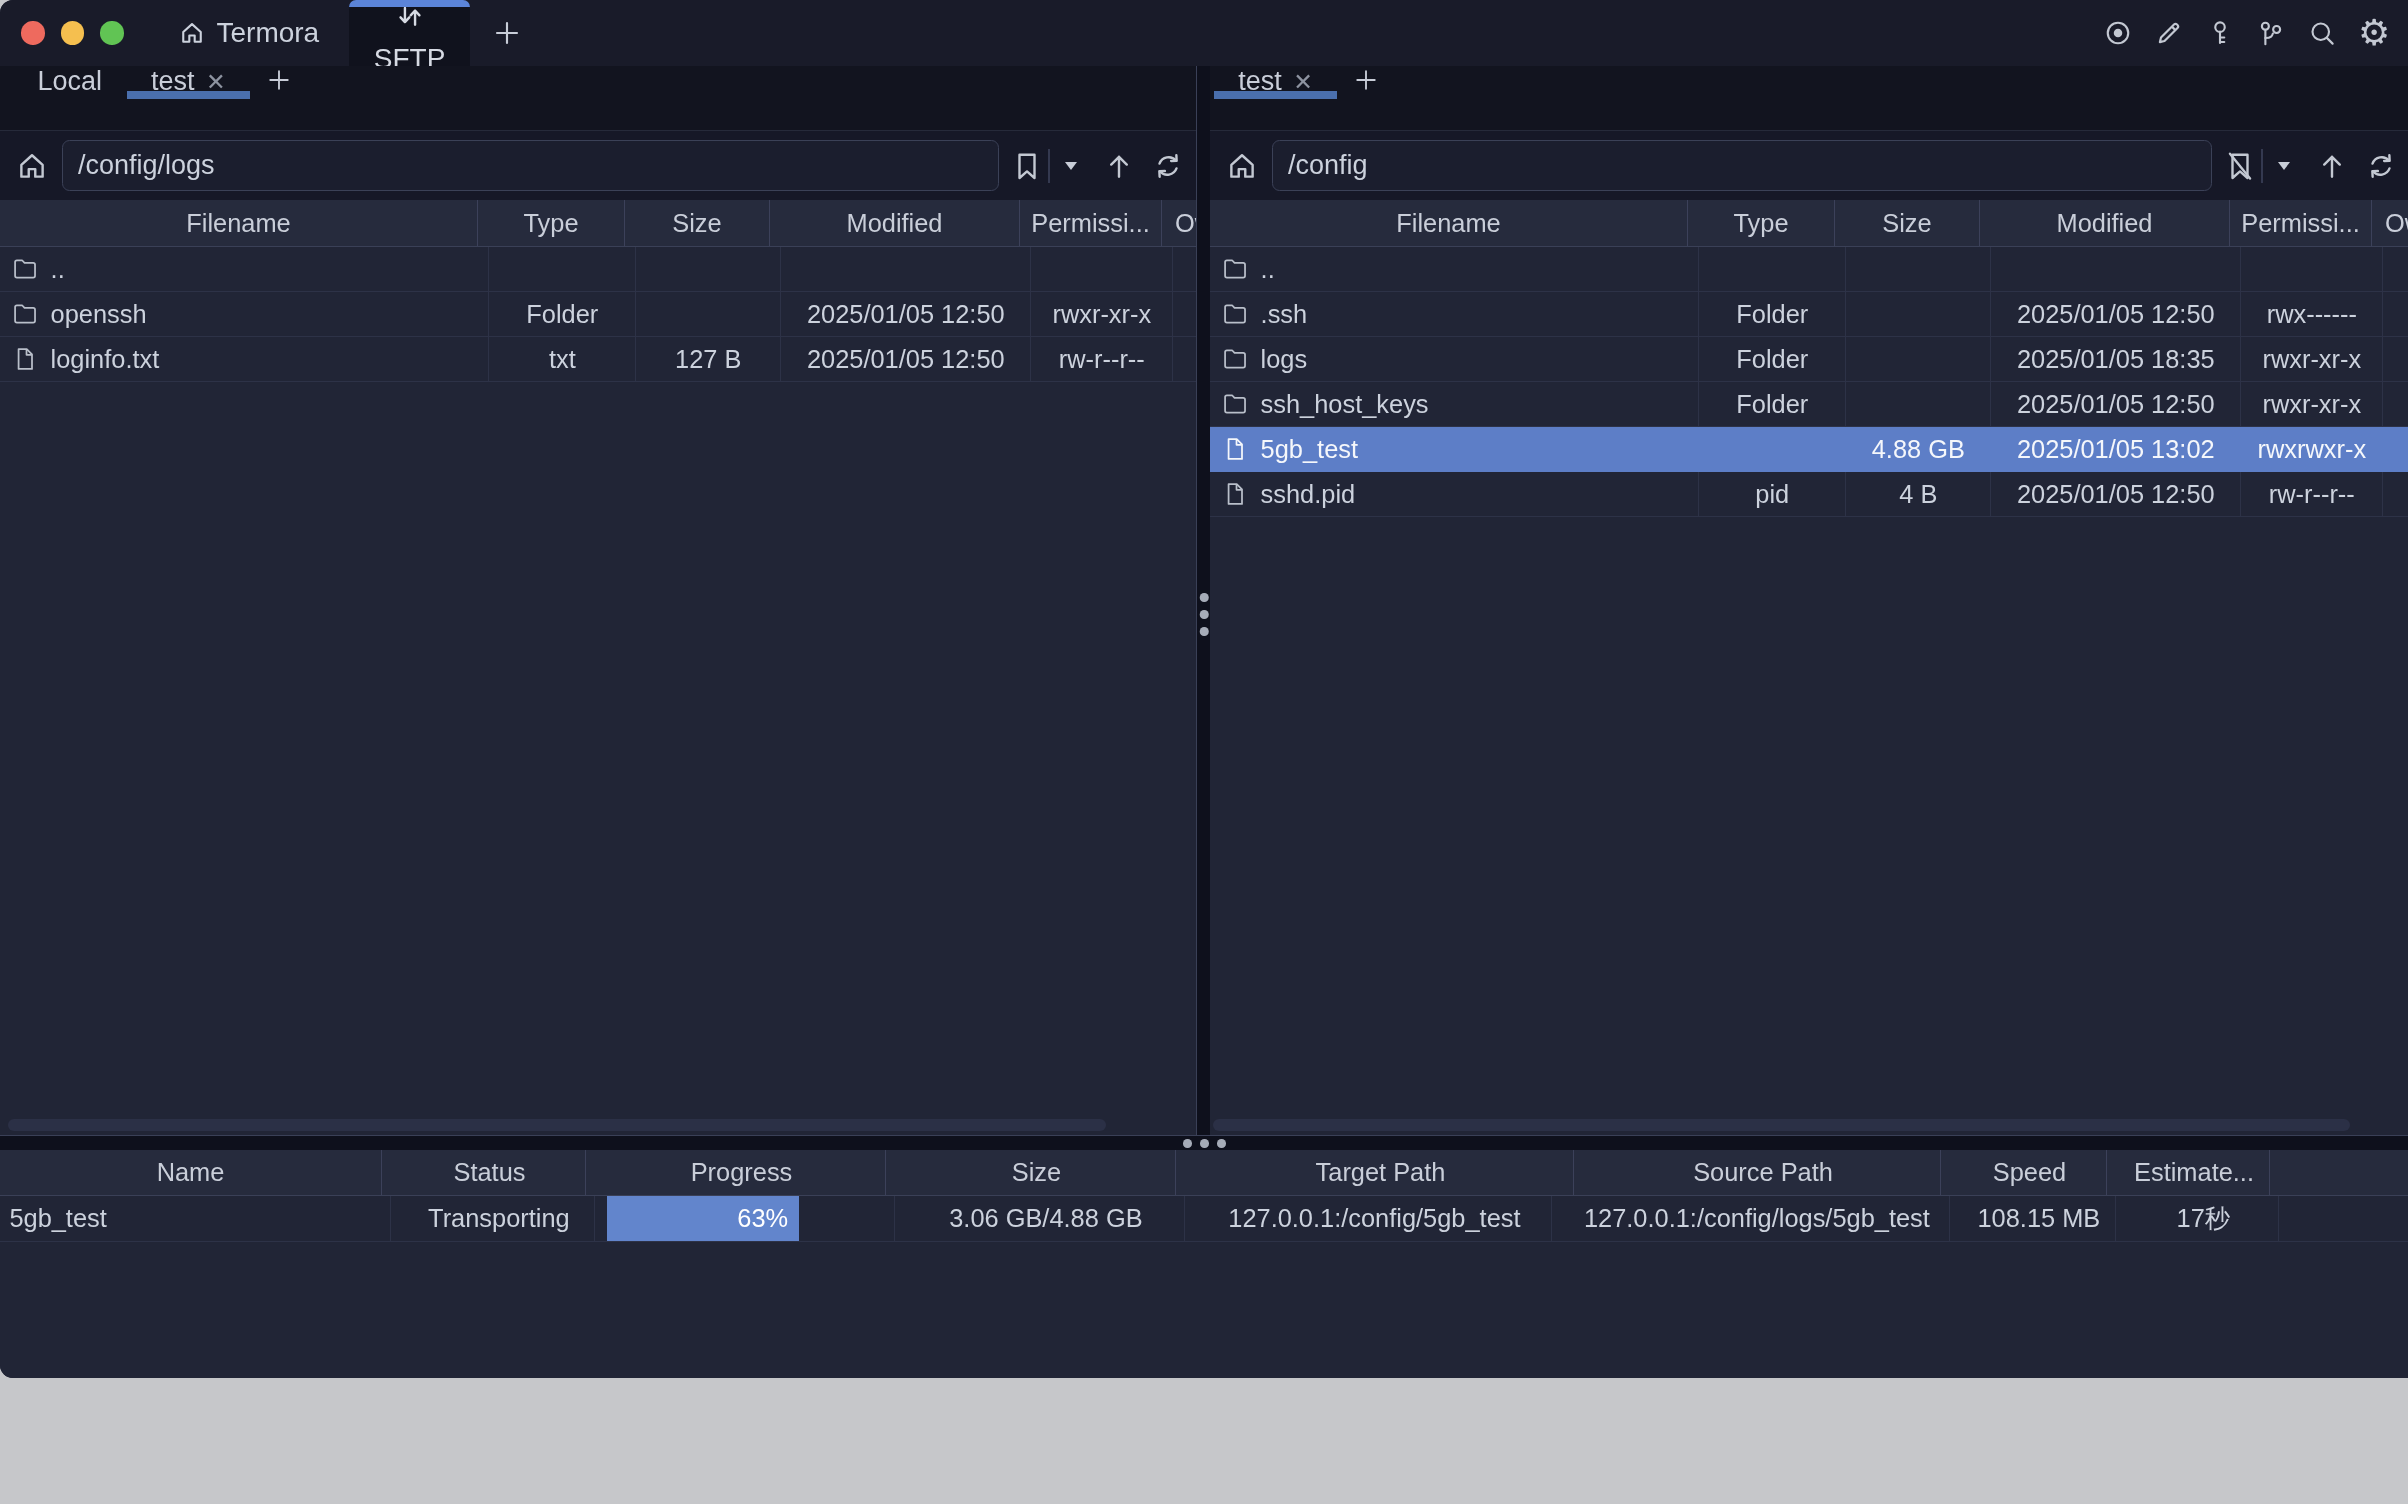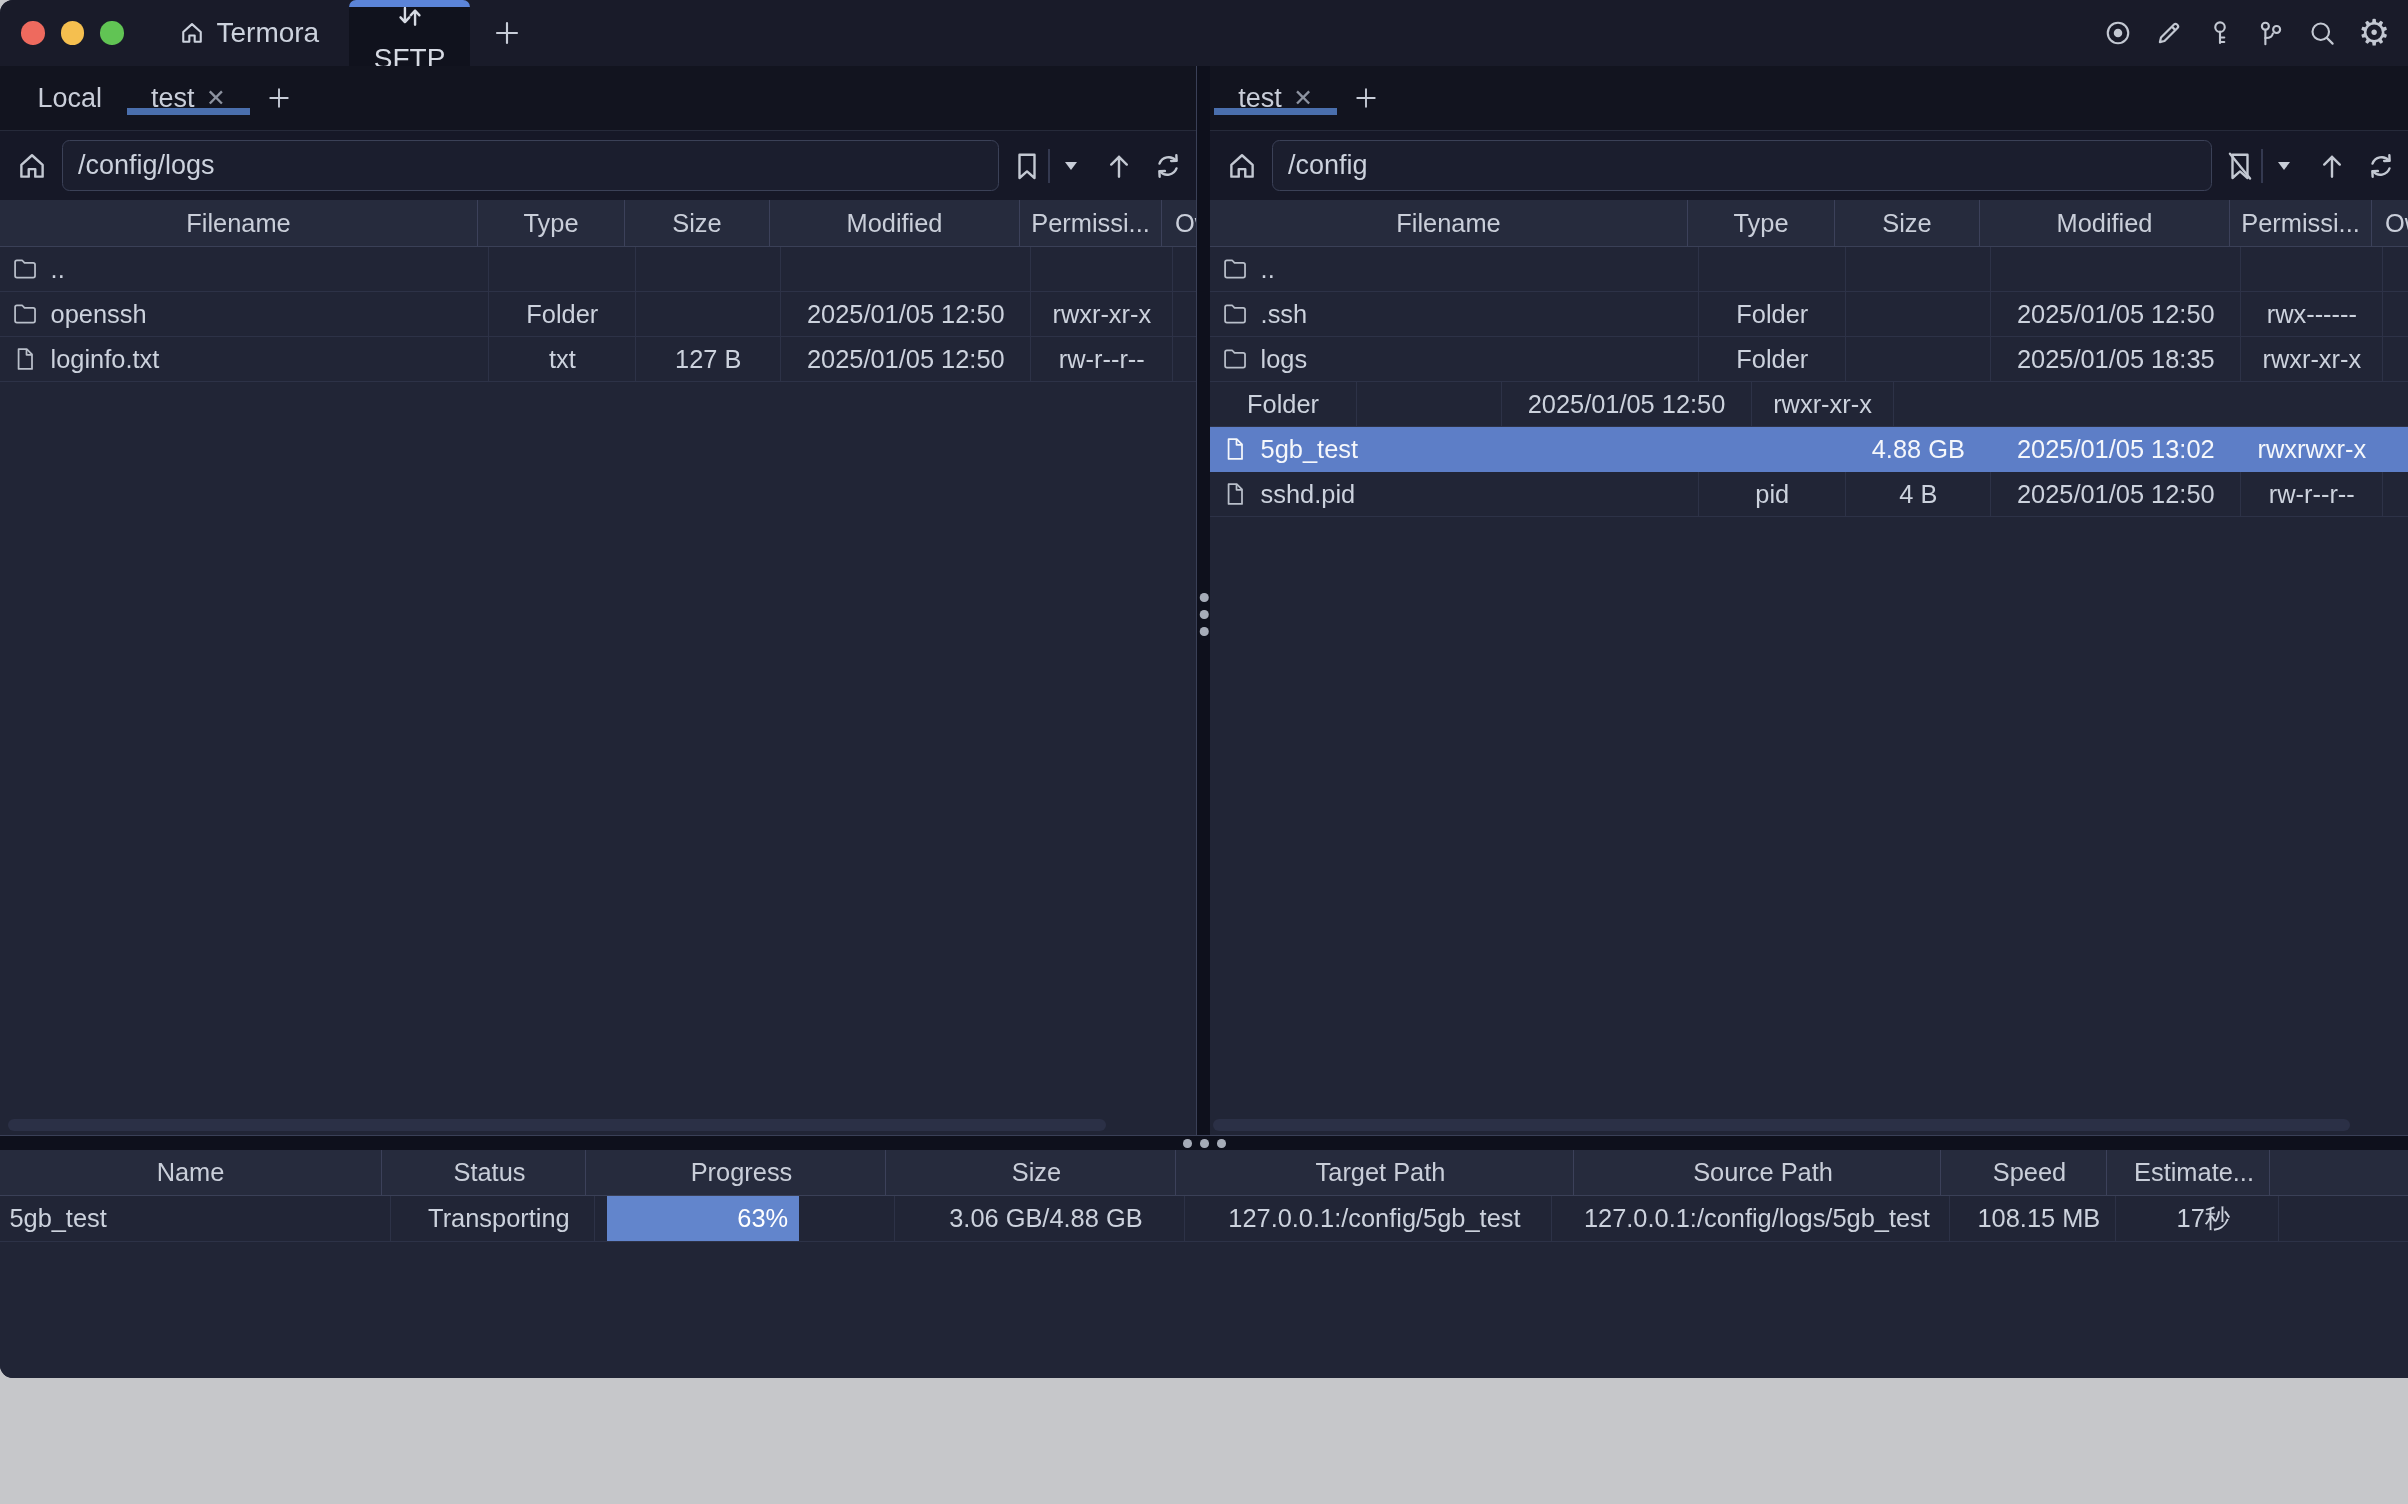--- a/index.html
+++ b/index.html
@@ -31,21 +31,21 @@
   
   .panes{position:absolute;top:66px;left:0;width:2409px;height:1069px;}
   .pane{position:absolute;top:0;height:1069px;background:var(--c-pane);}
   .pane.left{left:0;width:1196px;}
   .pane.right{left:1210px;width:1199px;}
   .vsplit{position:absolute;top:0;left:1196px;width:14px;height:1069px;background:var(--c-split);
     border-left:1.9px solid var(--c-line2);border-right:1.9px solid var(--c-line2);}
   .vgrip{position:absolute;left:50%;top:527px;transform:translateX(-50%);display:flex;flex-direction:column;gap:8.5px;}
   .vgrip i,.hgrip i{width:8.5px;height:8.5px;border-radius:50%;background:var(--c-dot);display:block;}
   .hgrip{display:flex;gap:8.5px;}
-  .ptabs{height:64px;background:var(--c-tabsrow);border-bottom:1.9px solid #262a3a;display:flex;align-items:center;padding-left:13px;}
+  .ptabs{height:64px;background:var(--c-tabsrow);border-bottom:1.9px solid #262a3a;display:flex;align-items:flex-start;padding-left:13px;}
   .ptab{position:relative;display:flex;align-items:center;gap:11.3px;padding:0 24.5px;font-size:27px;color:#c9ced9;}
   .ptab .closex{font-size:23.5px;color:#8d93a0;}
   .ptab.active::after{content:"";position:absolute;left:0;right:0;bottom:-1.9px;height:7.5px;background:var(--c-under);}
   .ptab-add{display:flex;align-items:center;padding:0 15px;}
   .pathrow{height:69px;background:var(--c-pathrow);display:flex;align-items:center;}
   .homeicon{width:34px;height:34px;margin-left:15px;color:#c3c8d2;flex:none;}
   .pathinput{flex:1;height:49px;margin-left:13px;background:var(--c-input-bg);border:1.9px solid var(--c-input-bd);
     border-radius:7.5px;color:#ccd2dd;font-size:27px;font-family:"Liberation Sans",sans-serif;padding:0 15px;outline:none;min-width:0;}
   .pathtools{display:flex;align-items:center;flex:none;margin:0 11.3px 0 9.4px;}
   .pathtools .icon{color:#c3c8d2;}
@@ -355,20 +355,26 @@
                 </svg>
                 <span>logs</span>
               </div>
               <div class="fcell" style="width: 146px;">Folder</div>
               <div class="fcell" style="width: 144px;"></div>
               <div class="fcell" style="width: 249px;">2025/01/05 18:35</div>
               <div class="fcell" style="width: 141px;">rwxr-xr-x</div>
               <div class="fcell last"></div>
             </div>
             <div class="frow">
+              <div class="fcell namecell" style="width: 477px;">
+                <svg class="fileicon" viewBox="0 0 24 24" fill="none" stroke="currentColor" stroke-width="1.5" stroke-linejoin="round">
+                  <path d="M3.5 6.1c0-.9.7-1.6 1.6-1.6h4.4l2.1 2.2h7.4c.9 0 1.6.7 1.6 1.6v9.4c0 .9-.7 1.6-1.6 1.6H5.1c-.9 0-1.6-.7-1.6-1.6z"></path>
+                </svg>
+                <span>ssh_host_keys</span>
+              </div>
               <div class="fcell" style="width: 146px;">Folder</div>
               <div class="fcell" style="width: 144px;"></div>
               <div class="fcell" style="width: 249px;">2025/01/05 12:50</div>
               <div class="fcell" style="width: 141px;">rwxr-xr-x</div>
               <div class="fcell last"></div>
             </div>
             <div class="frow selected">
               <div class="fcell namecell" style="width: 477px;">
                 <svg class="fileicon" viewBox="0 0 24 24" fill="none" stroke="currentColor" stroke-width="1.5" stroke-linejoin="round">
                   <path d="M6.5 3.5h7l4.5 4.6v12.4H6.5z"></path>

